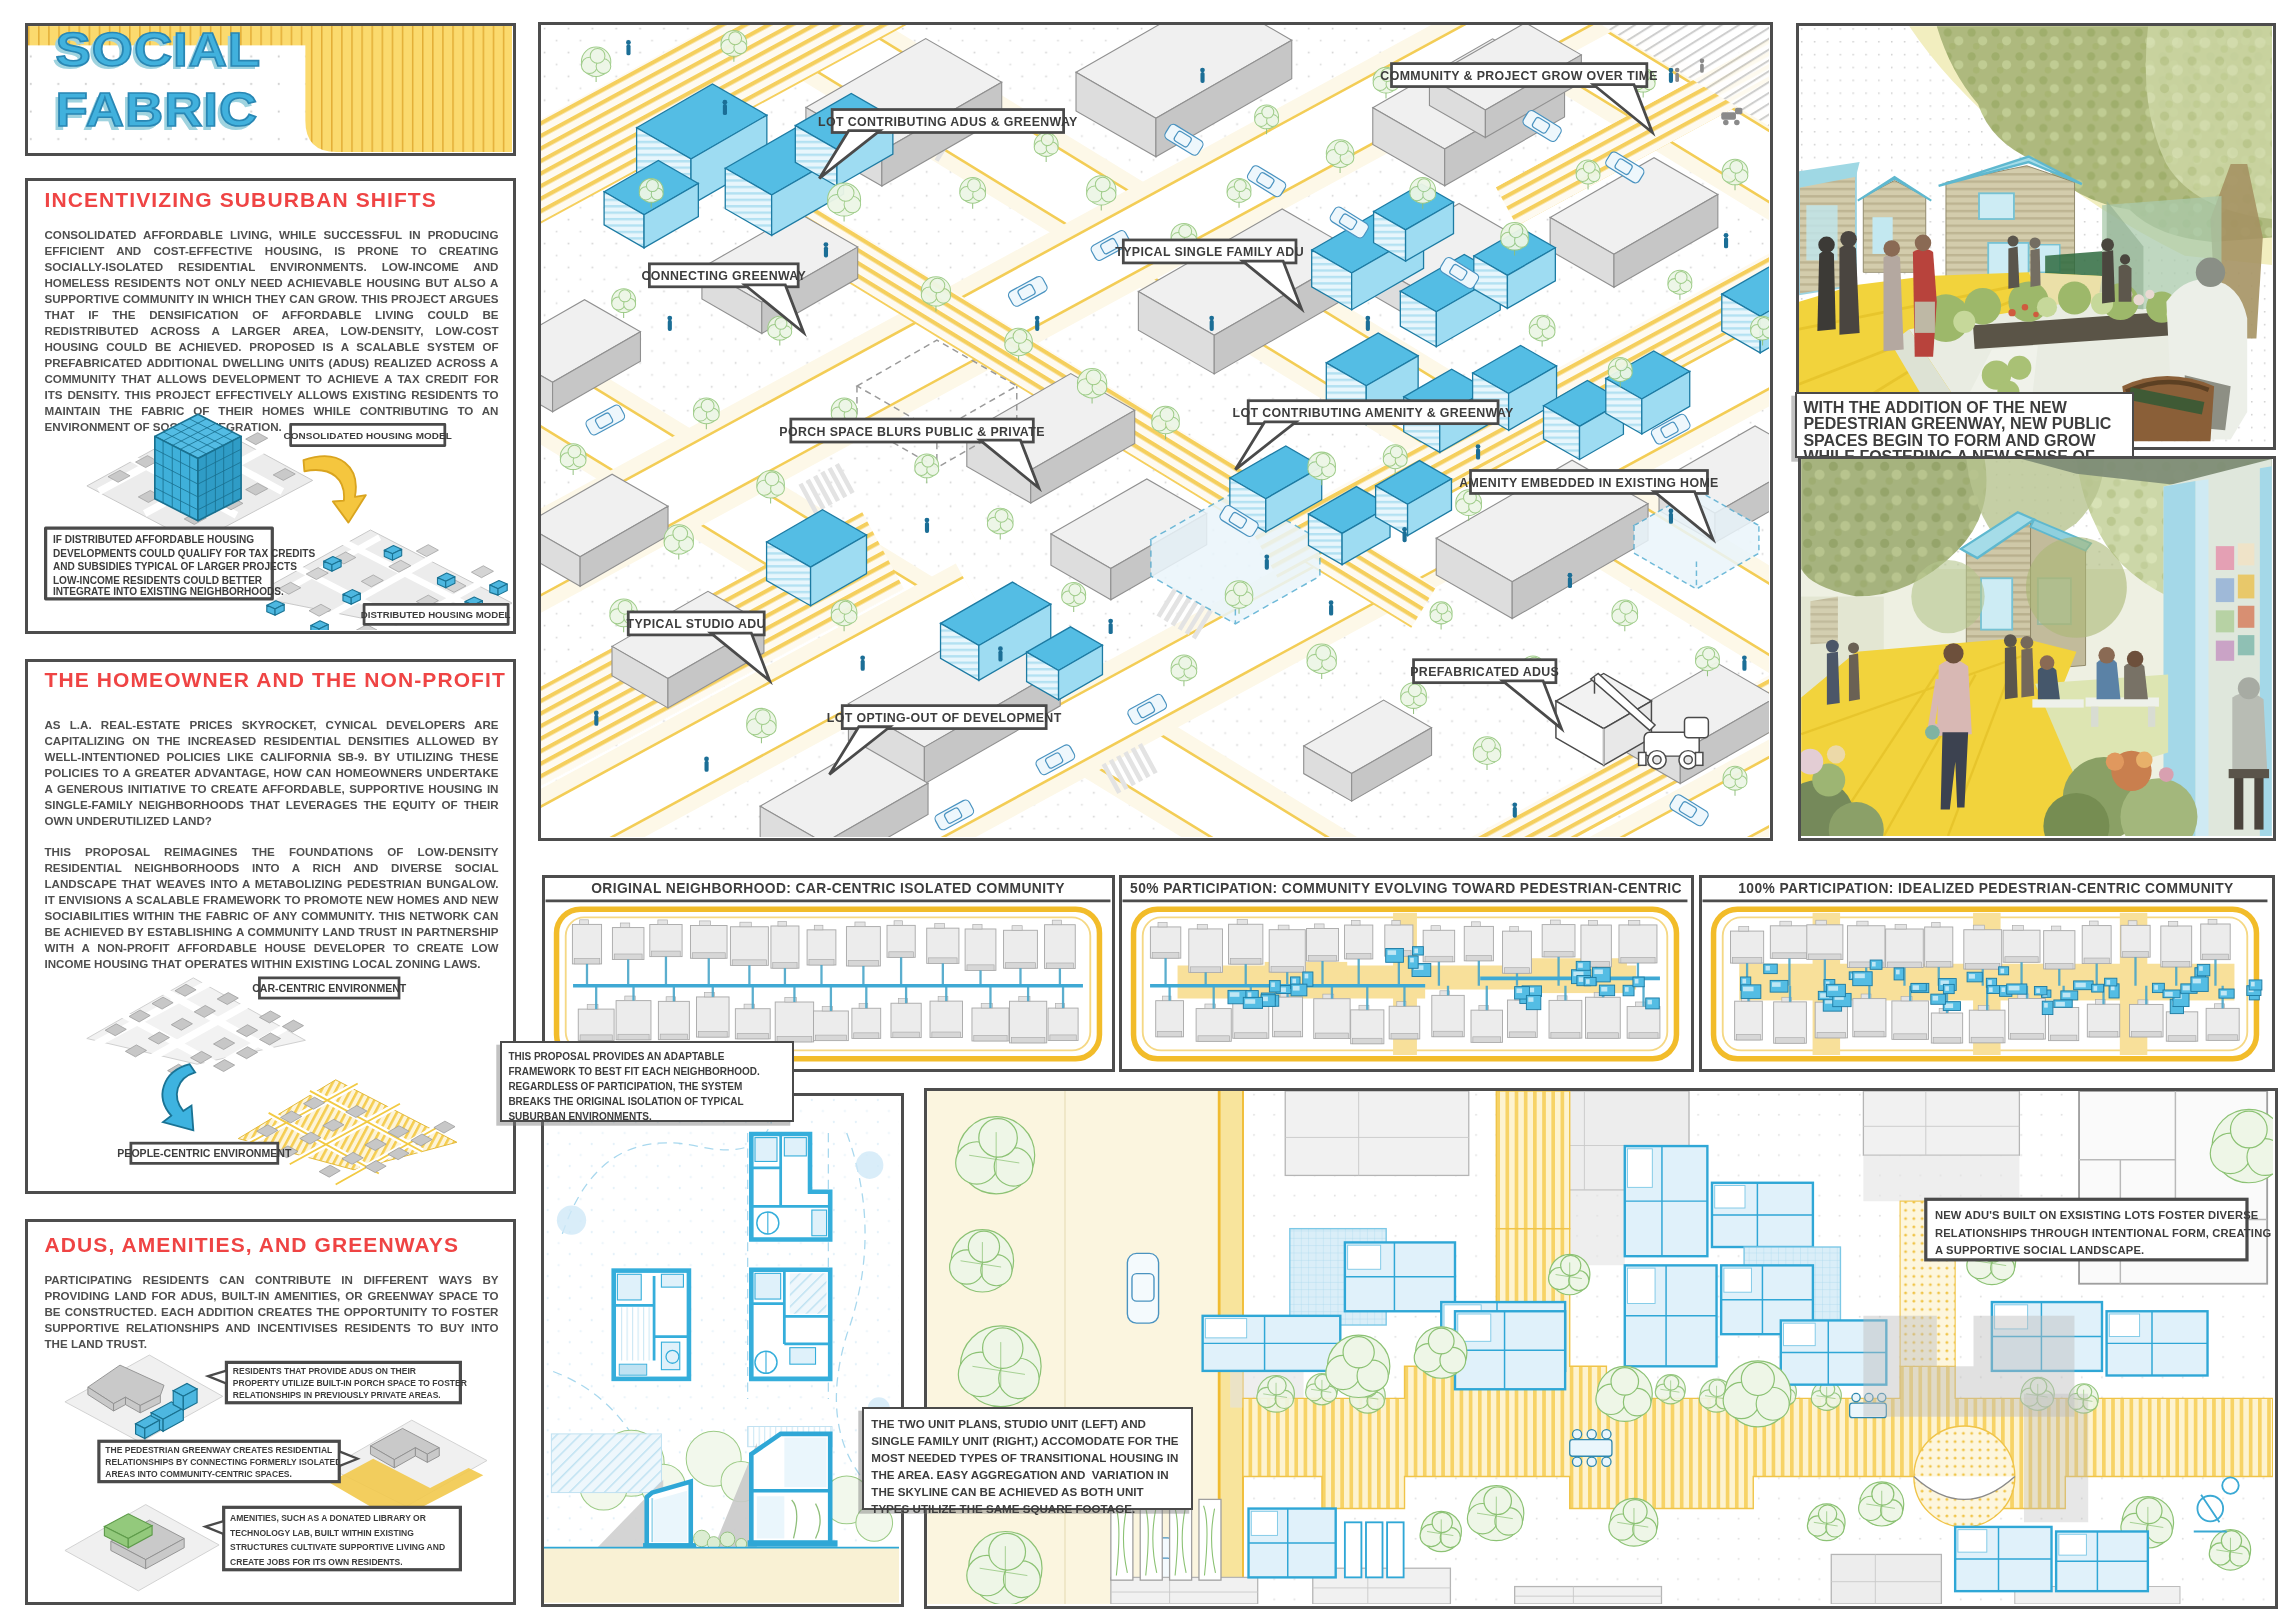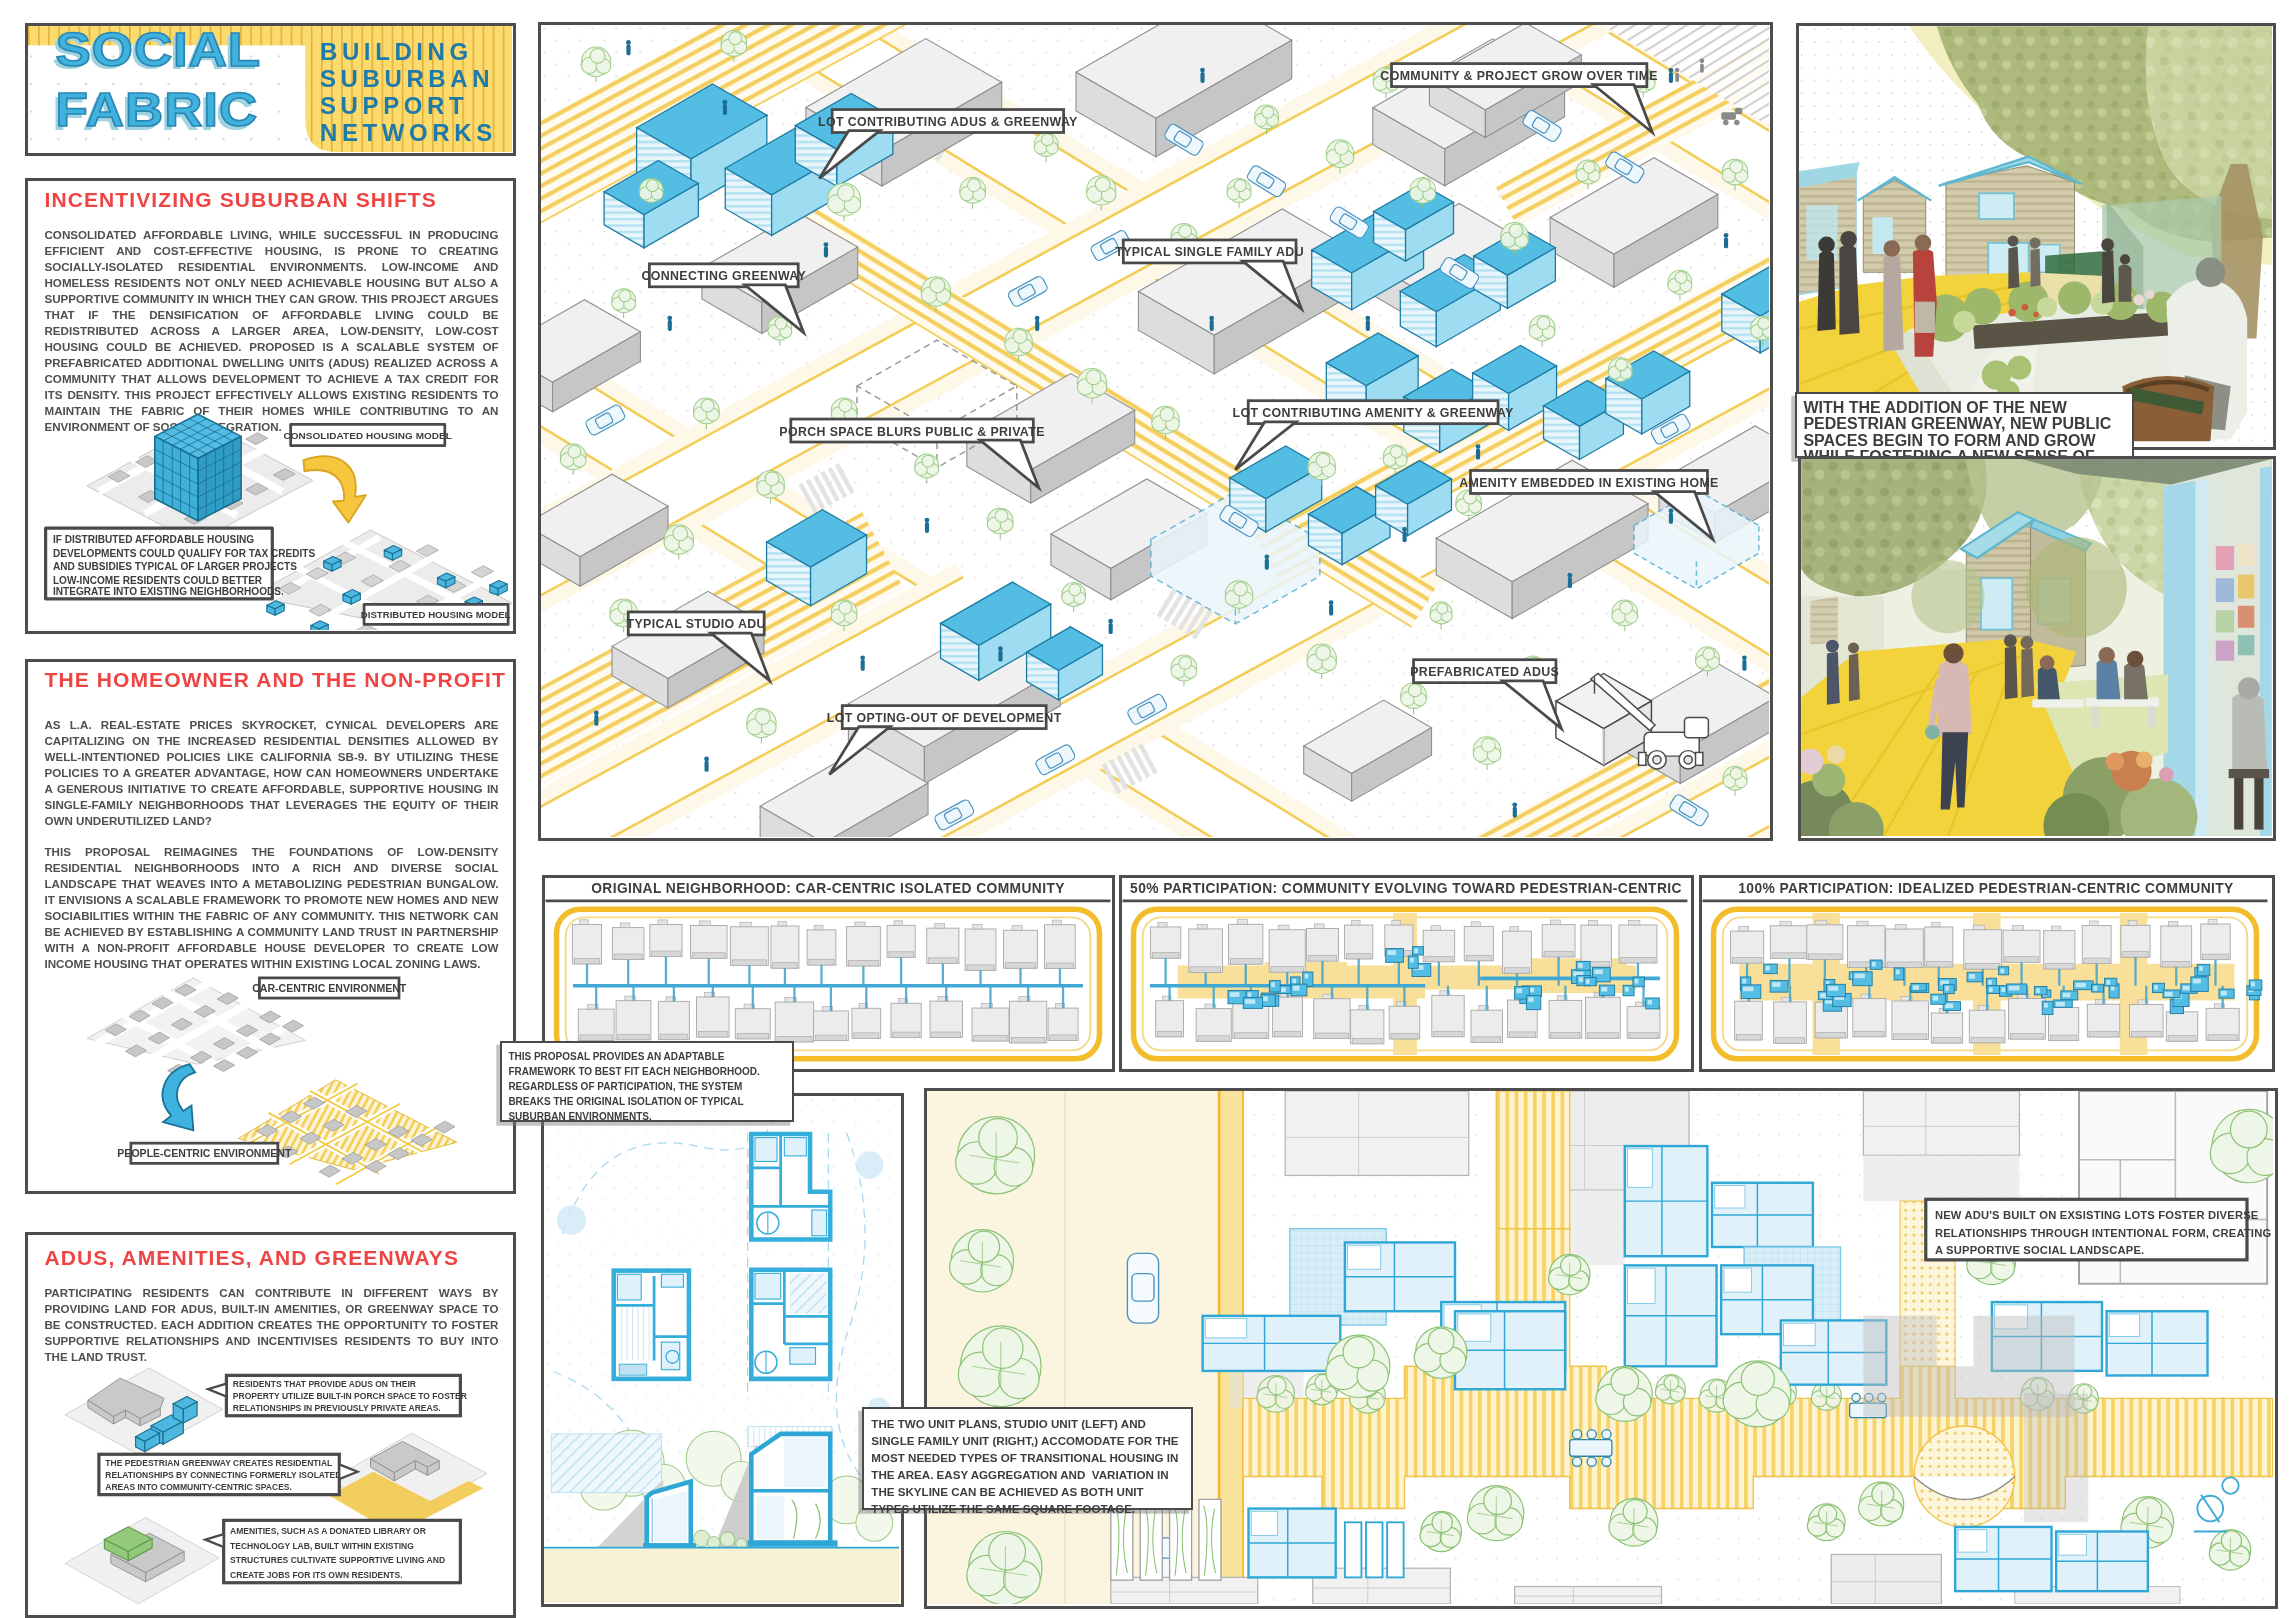--- a/index.html
+++ b/index.html
@@ -32,21 +32,20 @@
 
     <path d="M302 0 L527 0 L527 137 L336 137 Q302 137 302 103 Z" fill="url(#ystripe)"></path>
   </svg>
 
   <div class="abs" style="left:24px;top:-1.8px;font-weight:bold;font-size:53px;letter-spacing:0.9px;color:#9fd3df;transform:scaleY(0.92);transform-origin:top left;">SOCIAL</div>
   <div class="abs" style="left:27.5px;top:-5.5px;font-weight:bold;font-size:53px;letter-spacing:0.9px;color:#41b1dd;-webkit-text-stroke:1.8px #2987b4;transform:scaleY(0.92);transform-origin:top left;">SOCIAL</div>
 
   <div class="abs" style="left:24px;top:59px;font-weight:bold;font-size:53px;letter-spacing:0.9px;color:#9fd3df;transform:scaleY(0.92);transform-origin:top left;">FABRIC</div>
   <div class="abs" style="left:27.5px;top:55px;font-weight:bold;font-size:53px;letter-spacing:0.9px;color:#41b1dd;-webkit-text-stroke:1.8px #2987b4;transform:scaleY(0.92);transform-origin:top left;">FABRIC</div>
 
-  <div class="abs" style="left:292px;top:12px;color:#1e7aa9;font-weight:bold;font-size:24px;line-height:27px;letter-spacing:4.6px;">BUILDING<br>SUBURBAN<br>SUPPORT<br>NETWORKS</div>
 </div>
 
 <div class="panel" style="left:25px;top:178px;width:491px;height:456px;">
 
   <div class="abs greenhead" style="left:16.5px;top:7.3px;">INCENTIVIZING SUBURBAN SHIFTS</div>
 
   <div class="abs bodytext" style="left:16.5px;top:46px;width:454px;">CONSOLIDATED AFFORDABLE LIVING, WHILE SUCCESSFUL IN PRODUCING EFFICIENT AND COST-EFFECTIVE HOUSING, IS PRONE TO CREATING SOCIALLY-ISOLATED RESIDENTIAL ENVIRONMENTS. LOW-INCOME AND HOMELESS RESIDENTS NOT ONLY NEED ACHIEVABLE HOUSING BUT ALSO A SUPPORTIVE COMMUNITY IN WHICH THEY CAN GROW. THIS PROJECT ARGUES THAT IF THE DENSIFICATION OF AFFORDABLE LIVING COULD BE REDISTRIBUTED ACROSS A LARGER AREA, LOW-DENSITY, LOW-COST HOUSING COULD BE ACHIEVED. PROPOSED IS A SCALABLE SYSTEM OF PREFABRICATED ADDITIONAL DWELLING UNITS (ADUS) REALIZED ACROSS A COMMUNITY THAT ALLOWS DEVELOPMENT TO ACHIEVE A TAX CREDIT FOR ITS DENSITY. THIS PROJECT EFFECTIVELY ALLOWS EXISTING RESIDENTS TO MAINTAIN THE FABRIC OF THEIR HOMES WHILE CONTRIBUTING TO AN ENVIRONMENT OF SOCIAL INTEGRATION.</div>
 
   <svg class="abs" style="left:0;top:226px;" width="484" height="223" viewBox="0 0 527 243">
     <g stroke-linejoin="round">
@@ -232,21 +231,21 @@
       </g>
     </g>
 
     <g>
       <rect x="112" y="524" width="160" height="22" fill="#ffffff" stroke="#4a4a4a" stroke-width="3"></rect>
       <text x="192" y="539" font-size="11.5" font-weight="bold" fill="#3d3d3d" text-anchor="middle">PEOPLE-CENTRIC ENVIRONMENT</text>
     </g>
   </svg>
 </div>
 
-<div class="panel" style="left:25px;top:1219px;width:491px;height:386px;margin-top:13px;">
+<div class="panel" style="left:25px;top:1219px;width:491px;height:386px;">
 
   <div class="abs greenhead" style="left:16.5px;top:11px;">ADUS, AMENITIES, AND GREENWAYS</div>
 
   <div class="abs bodytext" style="left:16.5px;top:50px;width:454px;">PARTICIPATING RESIDENTS CAN CONTRIBUTE IN DIFFERENT WAYS BY PROVIDING LAND FOR ADUS, BUILT-IN AMENITIES, OR GREENWAY SPACE TO BE CONSTRUCTED. EACH ADDITION CREATES THE OPPORTUNITY TO FOSTER SUPPORTIVE RELATIONSHIPS AND INCENTIVISES RESIDENTS TO BUY INTO THE LAND TRUST.</div>
 
   <svg class="abs" style="left:0;top:0;" width="484" height="378" viewBox="0 0 527 412">
 
     <g transform="translate(120,178)">
       <polygon points="-80,18 12,-33 92,12 2,62" fill="#f0f0f0" stroke="#cfcfcf" stroke-width="1"></polygon>
       <g fill="#c9c9c9" stroke="#8f8f8f" stroke-width="1">

